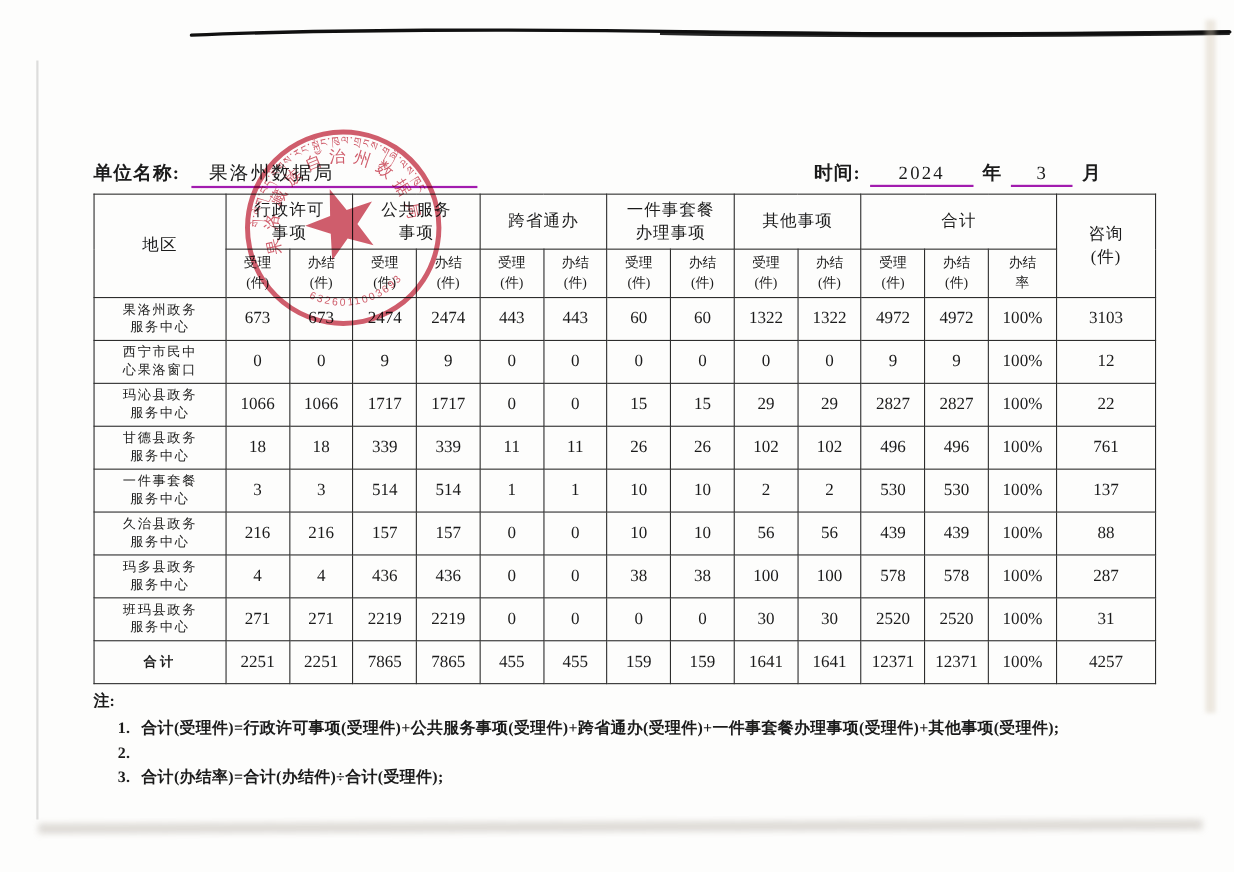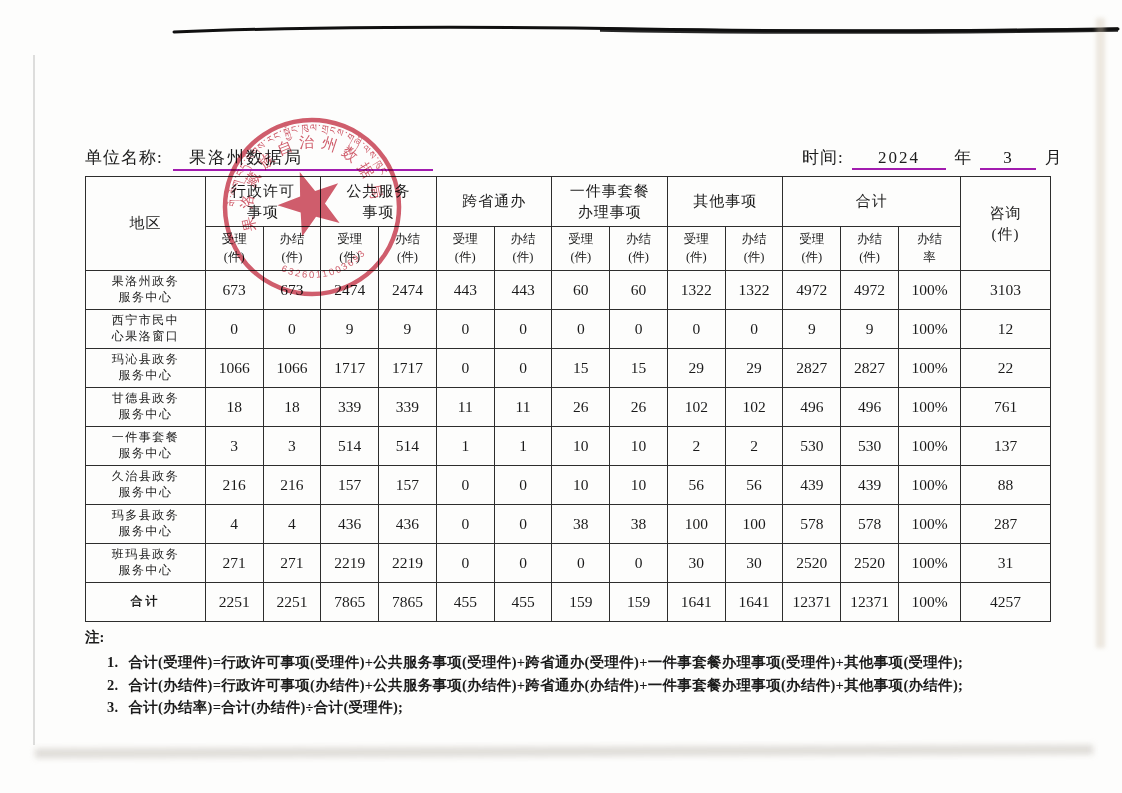--- a/index.html
+++ b/index.html
@@ -18,22 +18,22 @@
     background:rgba(152,143,132,.32); filter:blur(3px); transform:rotate(-.2deg); }
   
   .title {
     position:absolute; left:0; top:86px; width:100%; text-align:center;
     font-family:"Liberation Sans","DejaVu Sans",sans-serif;
     font-weight:700; font-size:28px; letter-spacing:2px; color:#111;
   }
   .u-month { display:inline-block; padding:0 12px; border-bottom:3px solid #111; }
   
   .meta-left { position:absolute; left:85px; top:146px; font-size:17px; }
-  .meta-right { position:absolute; left:802px; top:146px; font-size:17px; }
-  .lbl { font-weight:400; letter-spacing:1px; }
+  .meta-right { position:absolute; left:740px; top:146px; font-size:17px; }
+  .lbl { font-weight:700; letter-spacing:1px; }
   .u-field { display:inline-block; border-bottom:2px solid #a21caf; letter-spacing:2px; }
   .u-field.unit { width:244px; padding-left:16px; margin-left:6px; font-size:17px; }
   .u-field.year { width:94px; text-align:center; margin:0 4px; }
   .u-field.month { width:56px; text-align:center; margin:0 4px; }
   
   table.stats {
     position:absolute; left:85px; top:176px; width:966px;
     border-collapse:collapse; table-layout:fixed;
   }
   .stats th, .stats td {
@@ -331,21 +331,20 @@
   </svg>
 
   <div class="notes">
     <div class="notes-label">注:</div>
     <div class="note-line">
       <span>1.</span>
       <span>合计(受理件)=行政许可事项(受理件)+公共服务事项(受理件)+跨省通办(受理件)+一件事套餐办理事项(受理件)+其他事项(受理件);</span>
     </div>
     <div class="note-line">
       <span>2.</span>
-      <span>合计(办结件)=行政许可事项(办结件)+公共服务事项(办结件)+跨省通办(办结件)+一件事套餐办理事项(办结件)+其他事项(办结件);</span>
     </div>
     <div class="note-line">
       <span>3.</span>
       <span>合计(办结率)=合计(办结件)÷合计(受理件);</span>
     </div>
   </div>
 
 </div>
 
 </body></html>

